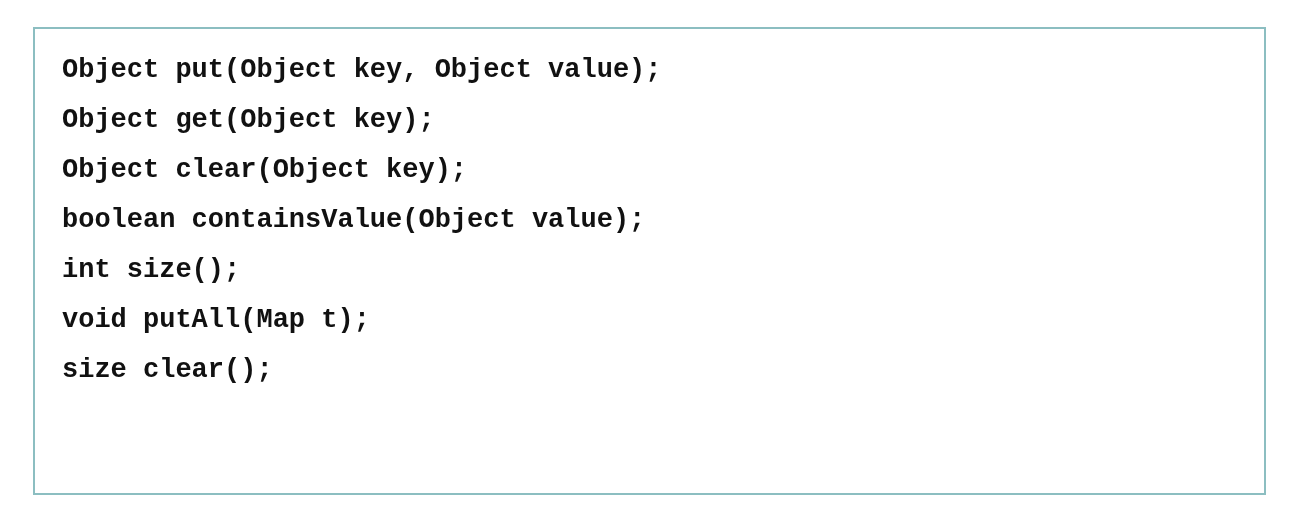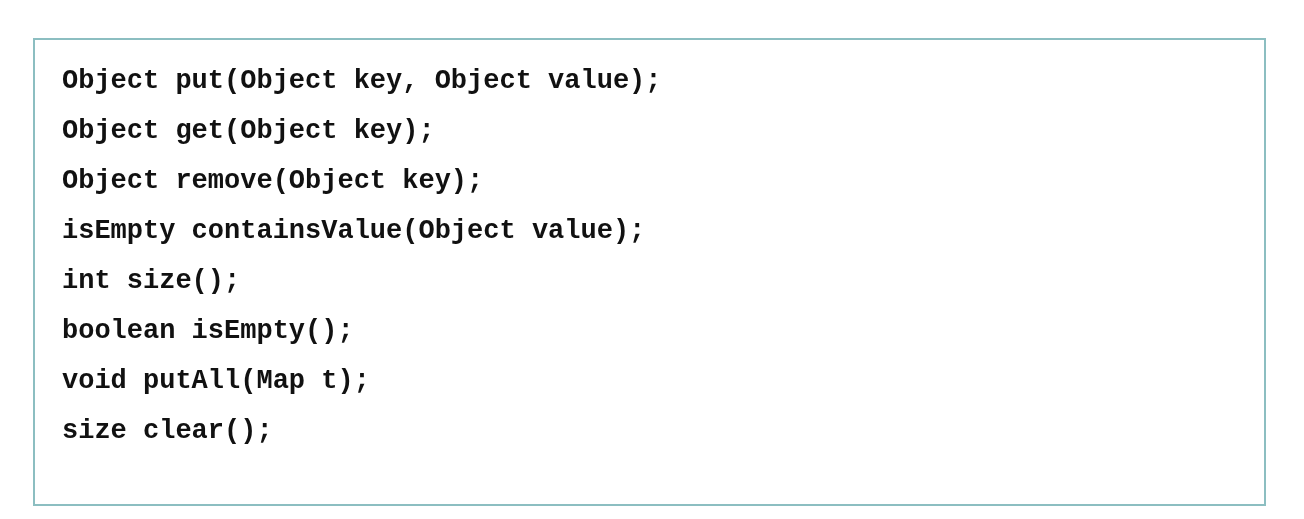--- a/index.html
+++ b/index.html
@@ -11,21 +11,21 @@
     height: 519px;
     background: #ffffff;
     font-family: "Liberation Mono", "DejaVu Sans Mono", monospace;
     overflow: hidden;
     position: relative;
   }
 
   #code-panel {
     position: absolute;
     left: 33px;
-    top: 38px;
+    top: 27px;
     width: 1233px;
     height: 468px;
     box-sizing: border-box;
     background: #ffffff;
     border: 2px solid #8cbec1;
     overflow: hidden;
   }
 
   #code-listing {
     position: absolute;
@@ -50,20 +50,19 @@
     -webkit-font-smoothing: none;
   }
 </style>
 </head>
 <body>
 
 <div id="code-panel">
   <div id="code-listing">
     <span class="code-line">Object put(Object key, Object value);</span>
     <span class="code-line">Object get(Object key);</span>
-    <span class="code-line">Object remove(Object key);</span>
-    <span class="code-line">isEmpty containsValue(Object value);</span>
+    <span class="code-line">Object clear(Object key);</span>
+    <span class="code-line">boolean containsValue(Object value);</span>
     <span class="code-line">int size();</span>
-    <span class="code-line">boolean isEmpty();</span>
     <span class="code-line">void putAll(Map t);</span>
     <span class="code-line">size clear();</span>
   </div>
 </div>
 
 </body></html>

